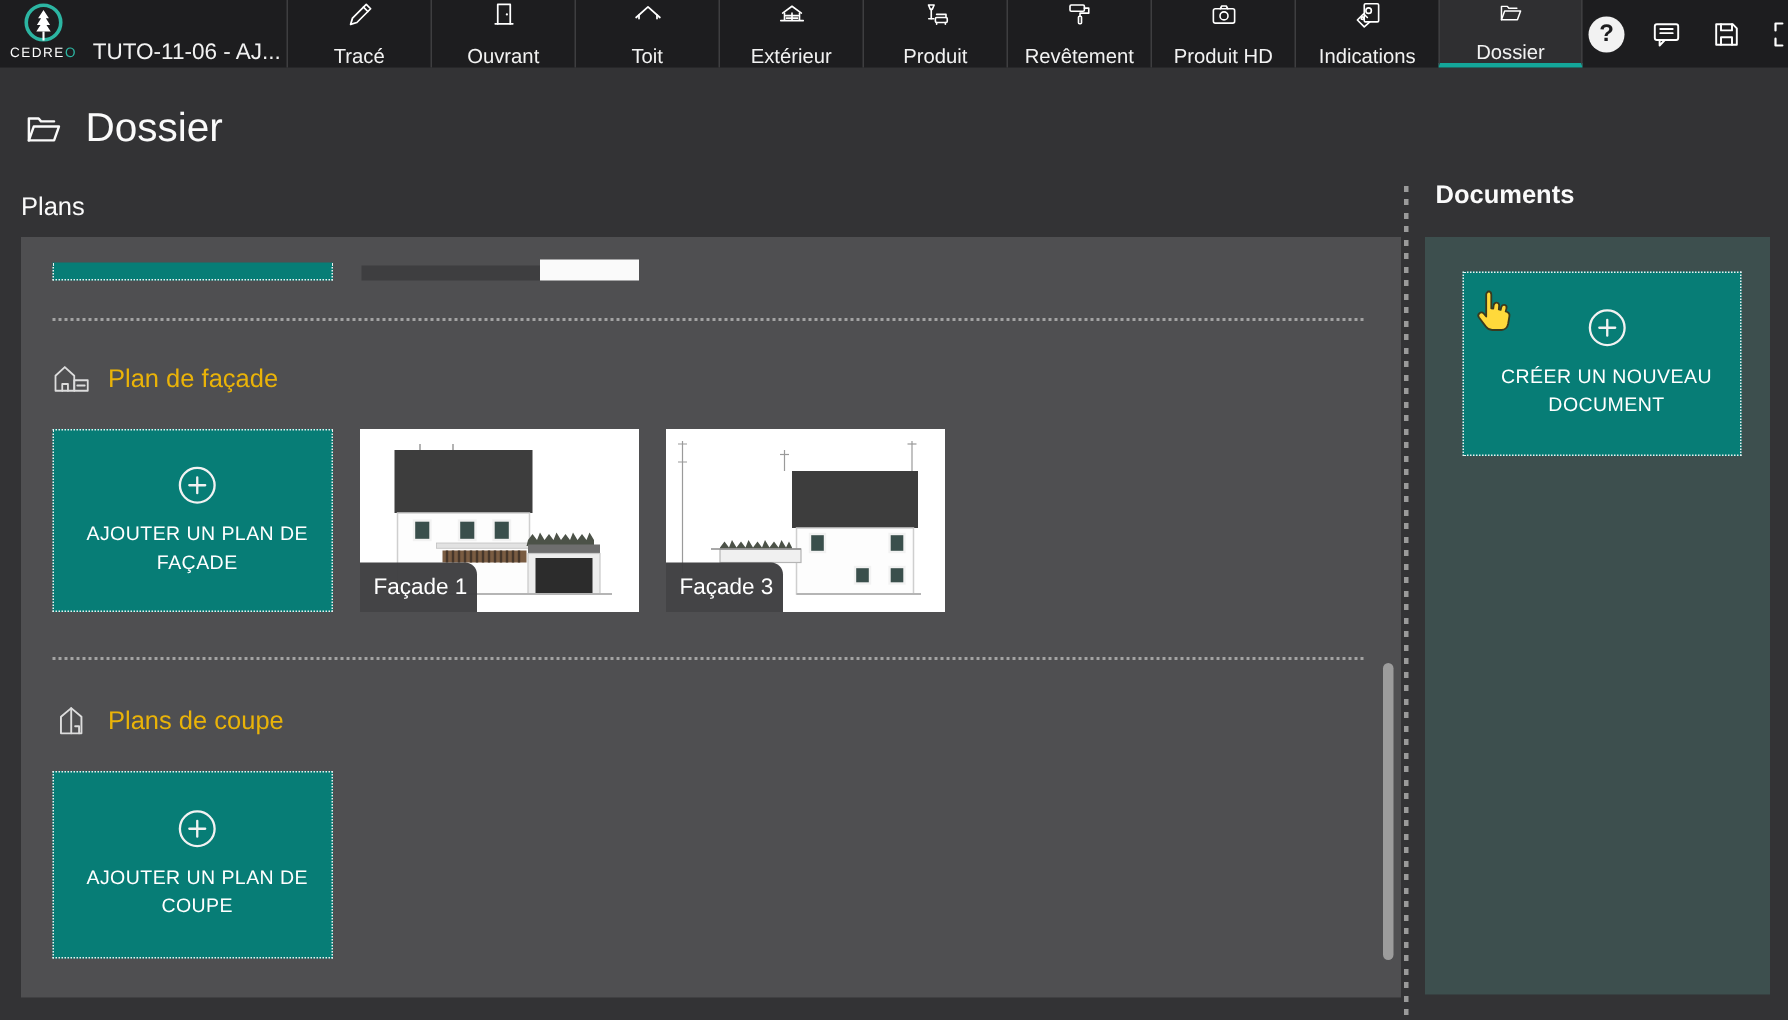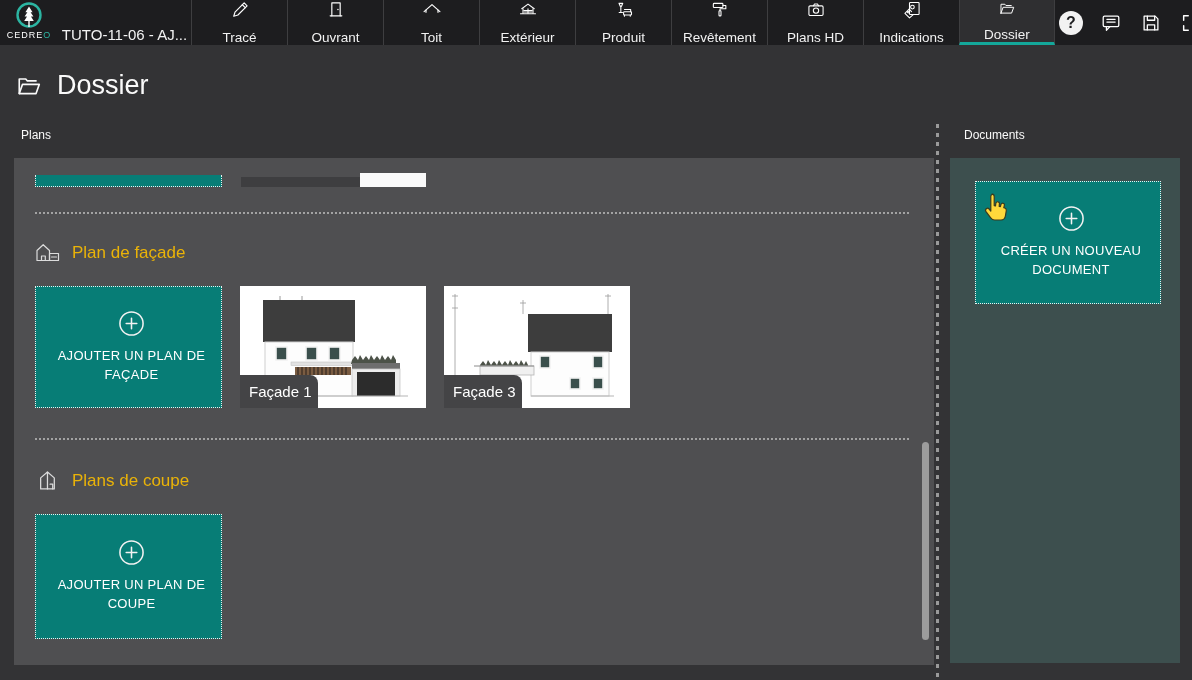--- a/index.html
+++ b/index.html
@@ -24,23 +24,23 @@
   .action-btn { width:26px; height:26px; display:flex; align-items:center; justify-content:center; cursor:pointer; flex:0 0 auto; }
   .help-circle { width:24px; height:24px; border-radius:50%; background:#f2f2f2; color:#1d1d1f; font-weight:bold; font-size:16px; display:flex; align-items:center; justify-content:center; }
   .action-btn svg { width:22px; height:22px; }
   .action-crop { margin-right:-12px; }
 
   
   .page-title { position:absolute; left:14px; top:70px; display:flex; align-items:center; gap:13px; }
   .page-title svg { width:30px; height:26px; }
   .page-title-text { font-size:27px; font-weight:400; color:#fafafa; }
 
-  .section-label { position:absolute; font-size:12px; color:#fafafa;margin-left:7px; }
+  .section-label { position:absolute; font-size:17px; color:#fafafa; }
   .plans-label { left:14px; top:128px; }
-  .documents-label { left:957px; top:128px; }
+  .documents-label { left:957px; top:120px;font-weight:bold; }
 
   .plans-panel { position:absolute; left:14px; top:158px; width:920px; height:507px; background:#4f4f51; }
   .docs-panel { position:absolute; left:950px; top:158px; width:230px; height:505px; background:#3d4f4e; }
 
   .v-divider { position:absolute; left:936px; top:124px; width:3px; height:556px;
     background:repeating-linear-gradient(to bottom,#9a9a9a 0 4px,transparent 4px 9px); }
 
   .dotted-sep { position:absolute; left:21px; width:874px; height:0; border-top:2px dotted #a3a3a3; }
 
   .teal-btn { position:absolute; background:#077d76; border:1px dotted #efefef; display:flex; flex-direction:column; align-items:center; justify-content:center; gap:10px; cursor:pointer; text-align:center;padding-left:6px; }
@@ -139,21 +139,21 @@
         </svg>
         <span class="tab-label">Revêtement</span>
       </div>
 
       <div class="tab">
         <svg viewBox="0 0 24 24" fill="none" stroke="#fff" stroke-width="1.3" stroke-linecap="round" stroke-linejoin="round">
           <rect x="3.5" y="7" width="17" height="11.5" rx="1.5"></rect>
             <circle cx="12" cy="12.7" r="3.2"></circle>
             <path d="M9 7l1.2-2.2h3.6L15 7"></path>
         </svg>
-        <span class="tab-label">Plans HD</span>
+        <span class="tab-label">Produit HD</span>
       </div>
 
       <div class="tab">
         <svg viewBox="0 0 24 24" fill="none" stroke="#fff" stroke-width="1.3" stroke-linecap="round" stroke-linejoin="round">
           <rect x="9" y="3" width="11.5" height="14.5" rx="1"></rect>
             <path d="M13.5 17.5l-4.5 4-5.5-5.5 5-5 3 3"></path>
             <circle cx="7.5" cy="14.5" r="1"></circle>
           <circle cx="12.5" cy="8.5" r="2.2"></circle>
         </svg>
         <span class="tab-label">Indications</span>

